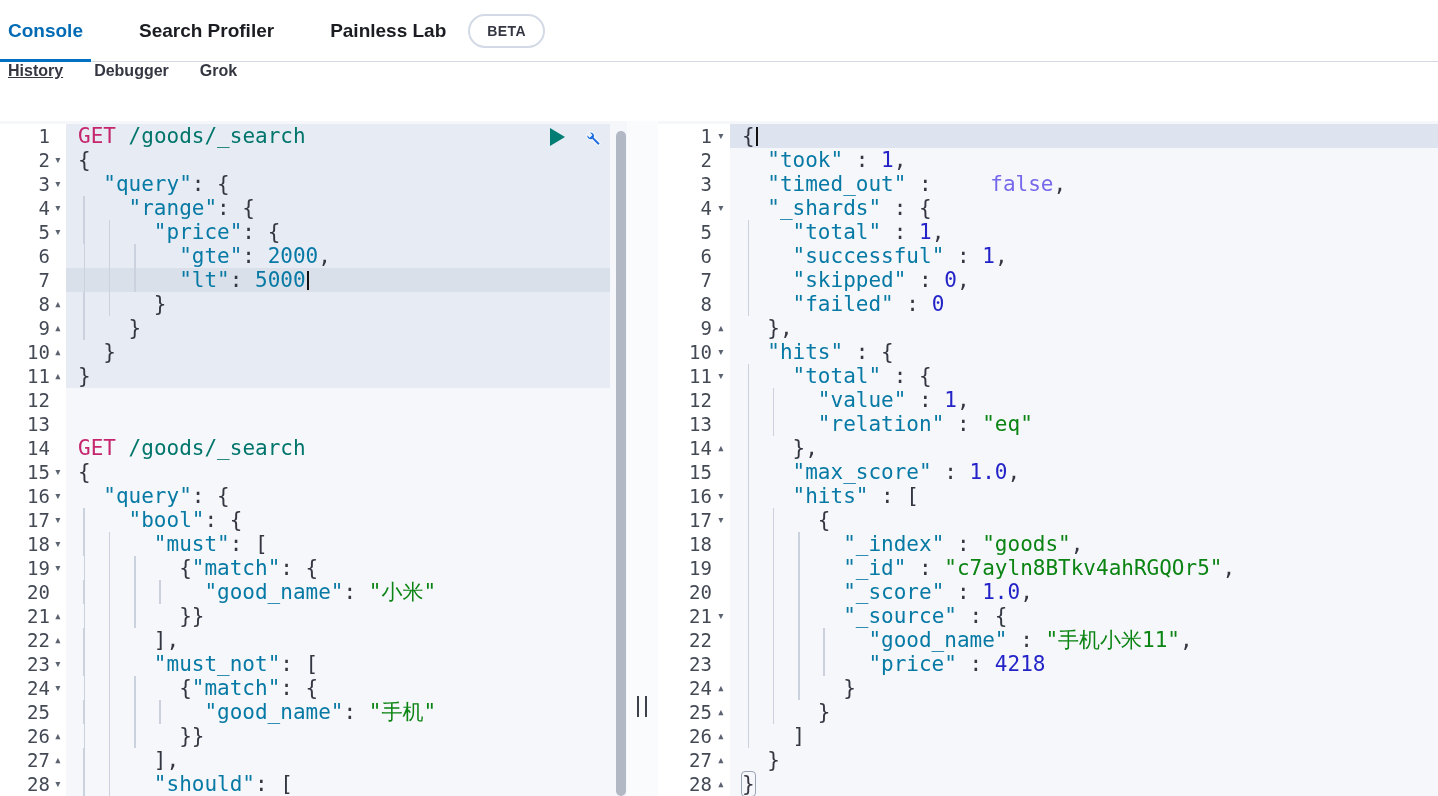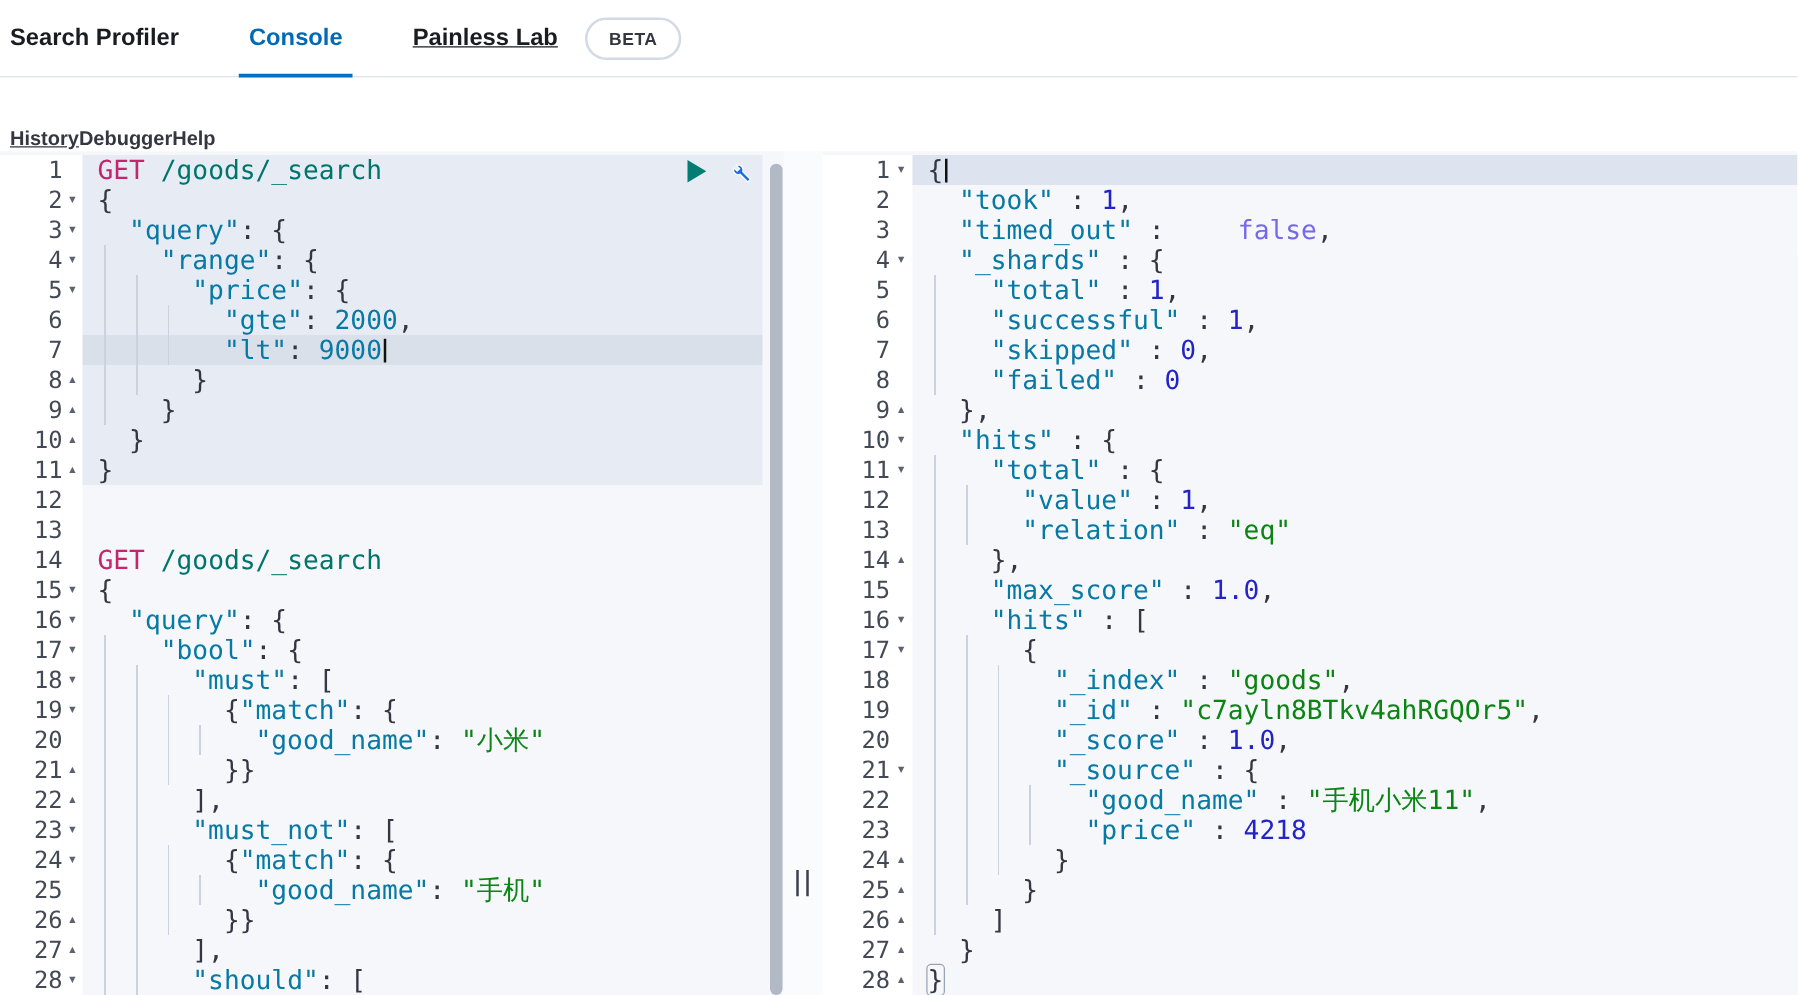--- a/index.html
+++ b/index.html
@@ -9,21 +9,21 @@
   
   .topnav { height:62px; display:flex; align-items:center; border-bottom:1px solid #d3dae6; background:#fff; }
   .tab { position:relative; height:100%; display:flex; align-items:center;
     padding:0 8px; margin-right:40px; font-size:19px; font-weight:700; color:#1a1c21; cursor:pointer; }
   .tab.active { color:#006bb4; }
   .tab.active::after { content:""; position:absolute; left:0; right:0; bottom:-1px; height:3px; background:#0071c2; }
   .beta-pill { margin-left:14px; border:2px solid #d3dae6; border-radius:999px; padding:7px 17px;
     font-size:14px; font-weight:600; letter-spacing:.4px; color:#343741; background:#fff; }
 
   
-  .menubar { height:59px; display:flex; align-items:flex-end; padding-left:8px; background:#fff; }
+  .menubar { height:59px; display:flex; align-items:flex-start; padding-left:8px; gap:31px; background:#fff; }
   .menu-item { font-size:16px; font-weight:700; color:#343741; cursor:pointer; }
   .menu-item.underlined { text-decoration:underline; }
 
   
   .editors { height:675px; display:flex; position:relative; }
   .pane { position:relative; padding-top:3px; font-family:"DejaVu Sans Mono", monospace; font-size:21px; line-height:24px; }
   .pane-left  { width:627px; background:#f5f7fb; }
   .pane-right { flex:1; background:#f5f7fa; }
 
   .line { display:flex; height:24px; white-space:pre; }
@@ -62,57 +62,57 @@
   .vscroll .thumb { width:10px; height:100%; background:#b2b8c4; border-radius:6px; }
 
   .divider { width:31px; background:#fafbfd; position:relative; flex:none; }
   .drag-handle { position:absolute; top:575px; left:10px; width:10px; height:21px;
     border-left:2.5px solid #3c4049; border-right:2.5px solid #3c4049; cursor:col-resize; }
 </style>
 </head>
 <body>
 
 <div class="topnav">
+  <div class="tab active">
+    <span>Console</span>
+  </div>
   <div class="tab">
     <span>Search Profiler</span>
   </div>
-  <div class="tab active">
-    <span>Console</span>
-  </div>
-  <div class="tab" style="margin-right:0;text-decoration:underline;">
+  <div class="tab" style="margin-right:0;">
     <span>Painless Lab</span>
   </div>
   <span class="beta-pill">BETA</span>
 </div>
 
 <div class="menubar">
   <span class="menu-item underlined">History</span>
   <span class="menu-item">Debugger</span>
-  <span class="menu-item">Help</span>
+  <span class="menu-item">Grok</span>
 </div>
 
 <div class="editors">
 
   <div class="pane pane-left" id="request-pane">
     <div class="req-actions">
       <div class="play-btn" title=""></div>
       <div class="wrench-btn">
         <svg viewBox="0 0 24 24">
           <path d="M22.7 19.3l-6.36-6.36c.63-1.6.3-3.5-1-4.8-1.37-1.37-3.4-1.64-5.05-.84l2.95 2.95-2.12 2.12-2.95-2.95c-.8 1.65-.53 3.68.84 5.05 1.3 1.3 3.2 1.63 4.8 1l6.36 6.36c.39.39 1.02.39 1.41 0l1.12-1.12c.39-.39.39-1.02 0-1.41z" fill-rule="evenodd" stroke="#f5f7fb" stroke-width="1.4"></path>
         </svg>
       </div>
     </div>
     <div class="lines">
         <div class="line sel"><span class="ln">1</span><span class="fold"></span><span class="codecell"><span class="m">GET</span><span> </span><span class="u">/goods/_search</span></span></div>
         <div class="line sel"><span class="ln">2</span><span class="fold">▾</span><span class="codecell"><span>{</span></span></div>
         <div class="line sel"><span class="ln">3</span><span class="fold">▾</span><span class="codecell"><span class="guides" style="width: 25.284px; background-size: 0px 100%;"></span><span class="k">"query"</span><span>: {</span></span></div>
         <div class="line sel"><span class="ln">4</span><span class="fold">▾</span><span class="codecell"><span class="guides" style="width: 50.568px; background-size: 25.284px 100%;"></span><span class="k">"range"</span><span>: {</span></span></div>
         <div class="line sel"><span class="ln">5</span><span class="fold">▾</span><span class="codecell"><span class="guides" style="width: 75.852px; background-size: 50.568px 100%;"></span><span class="k">"price"</span><span>: {</span></span></div>
         <div class="line sel"><span class="ln">6</span><span class="fold"></span><span class="codecell"><span class="guides" style="width: 101.136px; background-size: 75.852px 100%;"></span><span class="k">"gte"</span><span>: </span><span class="n">2000</span><span>,</span></span></div>
-        <div class="line sel active"><span class="ln">7</span><span class="fold"></span><span class="codecell"><span class="guides" style="width: 101.136px; background-size: 75.852px 100%;"></span><span class="k">"lt"</span><span>: </span><span class="n">9000</span><span class="caret"></span></span></div>
+        <div class="line sel active"><span class="ln">7</span><span class="fold"></span><span class="codecell"><span class="guides" style="width: 101.136px; background-size: 75.852px 100%;"></span><span class="k">"lt"</span><span>: </span><span class="n">5000</span><span class="caret"></span></span></div>
         <div class="line sel"><span class="ln">8</span><span class="fold">▴</span><span class="codecell"><span class="guides" style="width: 75.852px; background-size: 50.568px 100%;"></span><span>}</span></span></div>
         <div class="line sel"><span class="ln">9</span><span class="fold">▴</span><span class="codecell"><span class="guides" style="width: 50.568px; background-size: 25.284px 100%;"></span><span>}</span></span></div>
         <div class="line sel"><span class="ln">10</span><span class="fold">▴</span><span class="codecell"><span class="guides" style="width: 25.284px; background-size: 0px 100%;"></span><span>}</span></span></div>
         <div class="line sel"><span class="ln">11</span><span class="fold">▴</span><span class="codecell"><span>}</span></span></div>
         <div class="line"><span class="ln">12</span><span class="fold"></span><span class="codecell"></span></div>
         <div class="line"><span class="ln">13</span><span class="fold"></span><span class="codecell"></span></div>
         <div class="line"><span class="ln">14</span><span class="fold"></span><span class="codecell"><span class="m">GET</span><span> </span><span class="u">/goods/_search</span></span></div>
         <div class="line"><span class="ln">15</span><span class="fold">▾</span><span class="codecell"><span>{</span></span></div>
         <div class="line"><span class="ln">16</span><span class="fold">▾</span><span class="codecell"><span class="guides" style="width: 25.284px; background-size: 0px 100%;"></span><span class="k">"query"</span><span>: {</span></span></div>
         <div class="line"><span class="ln">17</span><span class="fold">▾</span><span class="codecell"><span class="guides" style="width: 50.568px; background-size: 25.284px 100%;"></span><span class="k">"bool"</span><span>: {</span></span></div>

